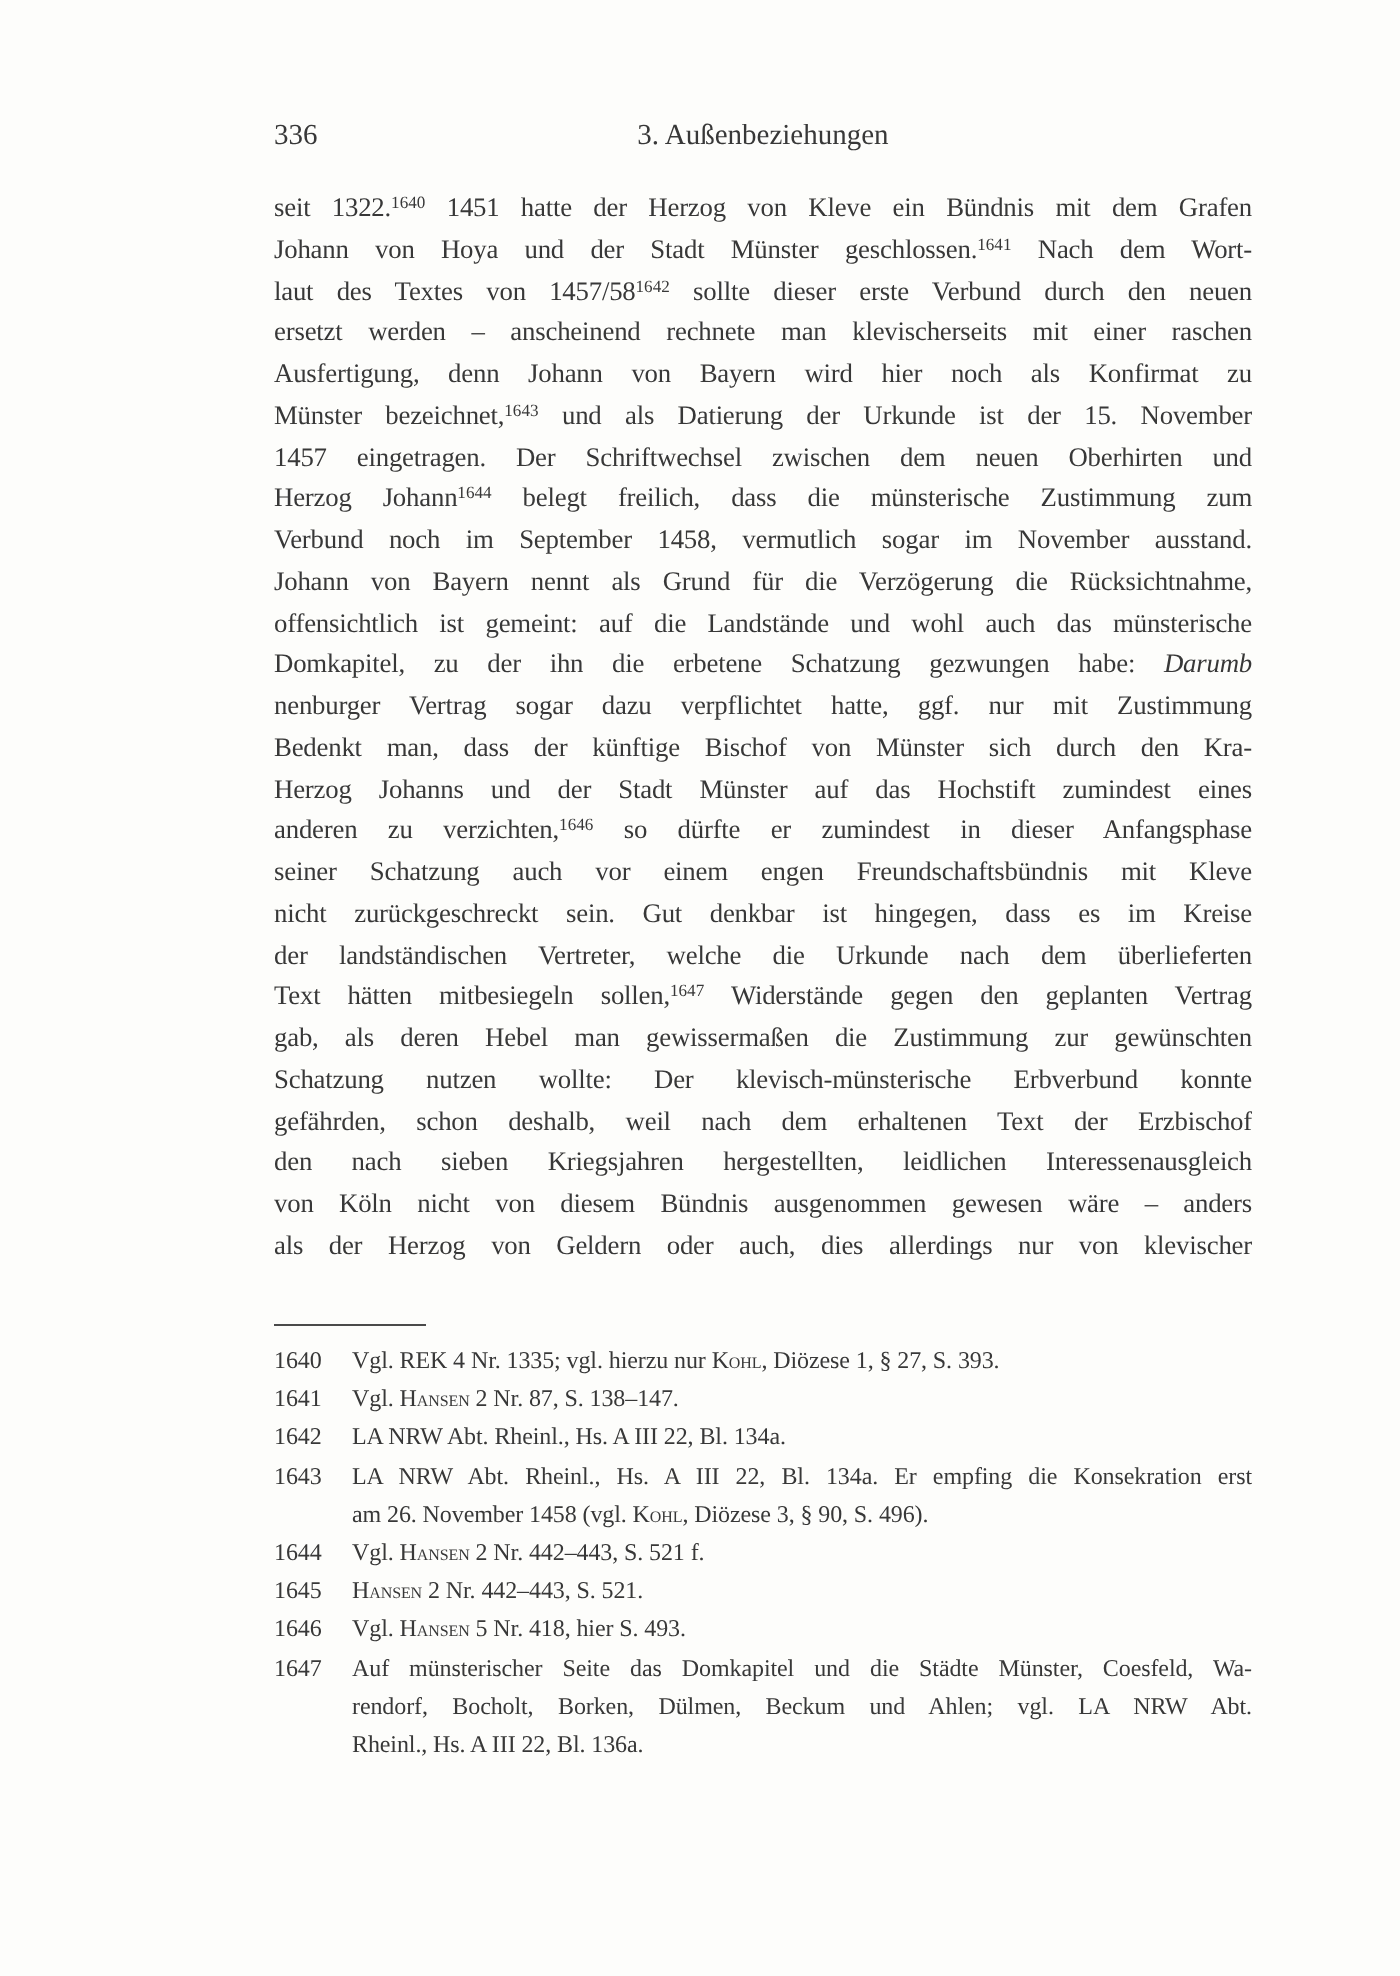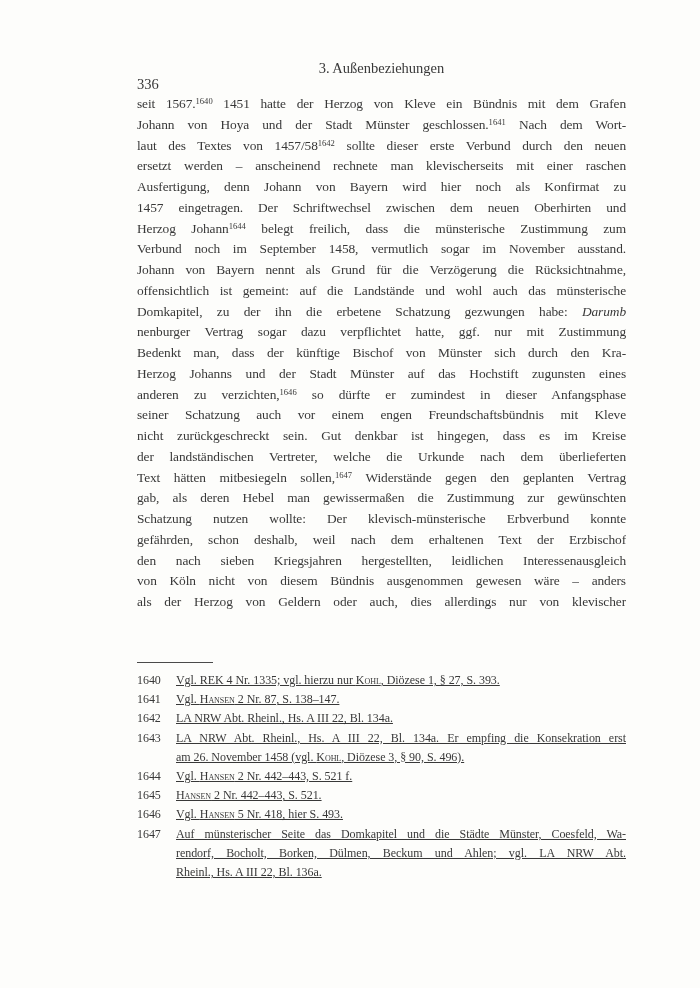--- a/index.html
+++ b/index.html
@@ -17,21 +17,21 @@
     position: absolute;
     left: 137px;
     top: 60px;
     width: 489px;
     height: 20px;
     font-size: 14.5px;
   }
   .page-number {
     position: absolute;
     left: 0;
-    top: 16px;
+    top: 0;
   }
   .section-title {
     display: block;
     width: 100%;
     text-align: center;
   }
   .body-text {
     position: absolute;
     left: 137px;
     top: 94px;
@@ -73,21 +73,20 @@
     line-height: 19.2px;
   }
   .fn-text {
     flex: 1;
     min-width: 0;
   }
   .fline {
     height: 19.2px;
     line-height: 19.2px;
     overflow: hidden;
-    text-decoration: underline;
   }
   .fline.j {
     text-align: justify;
     text-align-last: justify;
   }
   .sup {
     font-size: 0.64em;
     position: relative;
     top: -0.45em;
     letter-spacing: 0;
@@ -98,34 +97,35 @@
 </head>
 <body>
 
 <div class="page">
   <div class="header">
     <span class="page-number">336</span>
     <span class="section-title">3. Außenbeziehungen</span>
   </div>
 
   <div class="body-text">
-      <div class="bline"><span>seit 1567.</span><span class="sup">1640</span><span> 1451 hatte der Herzog von Kleve ein Bündnis mit dem Grafen</span></div>
+      <div class="bline"><span>seit 1322.</span><span class="sup">1640</span><span> 1451 hatte der Herzog von Kleve ein Bündnis mit dem Grafen</span></div>
       <div class="bline"><span>Johann von Hoya und der Stadt Münster geschlossen.</span><span class="sup">1641</span><span> Nach dem Wort-</span></div>
       <div class="bline"><span>laut des Textes von 1457/58</span><span class="sup">1642</span><span> sollte dieser erste Verbund durch den neuen</span></div>
       <div class="bline"><span>ersetzt werden – anscheinend rechnete man klevischerseits mit einer raschen</span></div>
       <div class="bline"><span>Ausfertigung, denn Johann von Bayern wird hier noch als Konfirmat zu</span></div>
+      <div class="bline"><span>Münster bezeichnet,</span><span class="sup">1643</span><span> und als Datierung der Urkunde ist der 15. November</span></div>
       <div class="bline"><span>1457 eingetragen. Der Schriftwechsel zwischen dem neuen Oberhirten und</span></div>
       <div class="bline"><span>Herzog Johann</span><span class="sup">1644</span><span> belegt freilich, dass die münsterische Zustimmung zum</span></div>
       <div class="bline"><span>Verbund noch im September 1458, vermutlich sogar im November ausstand.</span></div>
       <div class="bline"><span>Johann von Bayern nennt als Grund für die Verzögerung die Rücksichtnahme,</span></div>
       <div class="bline"><span>offensichtlich ist gemeint: auf die Landstände und wohl auch das münsterische</span></div>
       <div class="bline"><span>Domkapitel, zu der ihn die erbetene Schatzung gezwungen habe: </span><span class="it">Darumb</span></div>
       <div class="bline"><span>nenburger Vertrag sogar dazu verpflichtet hatte, ggf. nur mit Zustimmung</span></div>
       <div class="bline"><span>Bedenkt man, dass der künftige Bischof von Münster sich durch den Kra-</span></div>
-      <div class="bline"><span>Herzog Johanns und der Stadt Münster auf das Hochstift zugunsten eines</span></div>
+      <div class="bline"><span>Herzog Johanns und der Stadt Münster auf das Hochstift zumindest eines</span></div>
       <div class="bline"><span>anderen zu verzichten,</span><span class="sup">1646</span><span> so dürfte er zumindest in dieser Anfangsphase</span></div>
       <div class="bline"><span>seiner Schatzung auch vor einem engen Freundschaftsbündnis mit Kleve</span></div>
       <div class="bline"><span>nicht zurückgeschreckt sein. Gut denkbar ist hingegen, dass es im Kreise</span></div>
       <div class="bline"><span>der landständischen Vertreter, welche die Urkunde nach dem überlieferten</span></div>
       <div class="bline"><span>Text hätten mitbesiegeln sollen,</span><span class="sup">1647</span><span> Widerstände gegen den geplanten Vertrag</span></div>
       <div class="bline"><span>gab, als deren Hebel man gewissermaßen die Zustimmung zur gewünschten</span></div>
       <div class="bline"><span>Schatzung nutzen wollte: Der klevisch-münsterische Erbverbund konnte</span></div>
       <div class="bline"><span>gefährden, schon deshalb, weil nach dem erhaltenen Text der Erzbischof</span></div>
       <div class="bline"><span>den nach sieben Kriegsjahren hergestellten, leidlichen Interessenausgleich</span></div>
       <div class="bline"><span>von Köln nicht von diesem Bündnis ausgenommen gewesen wäre – anders</span></div>

